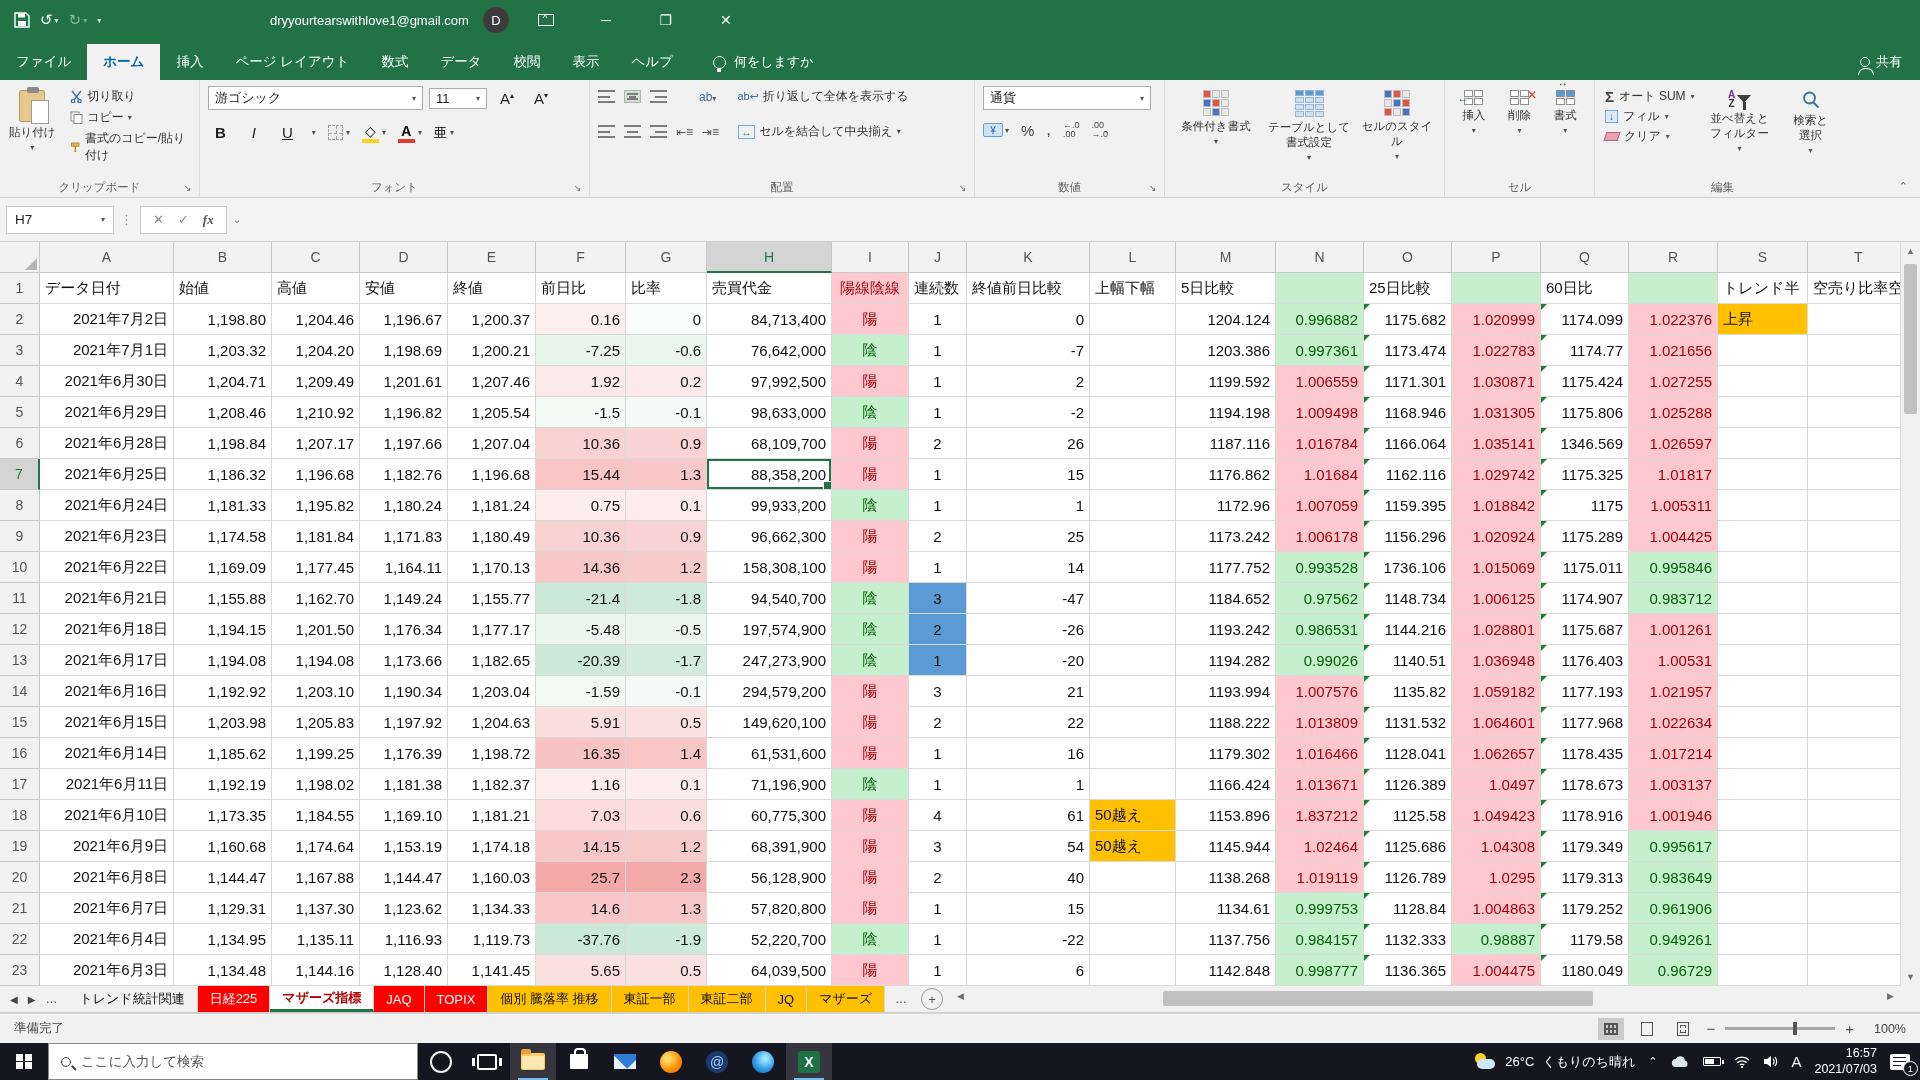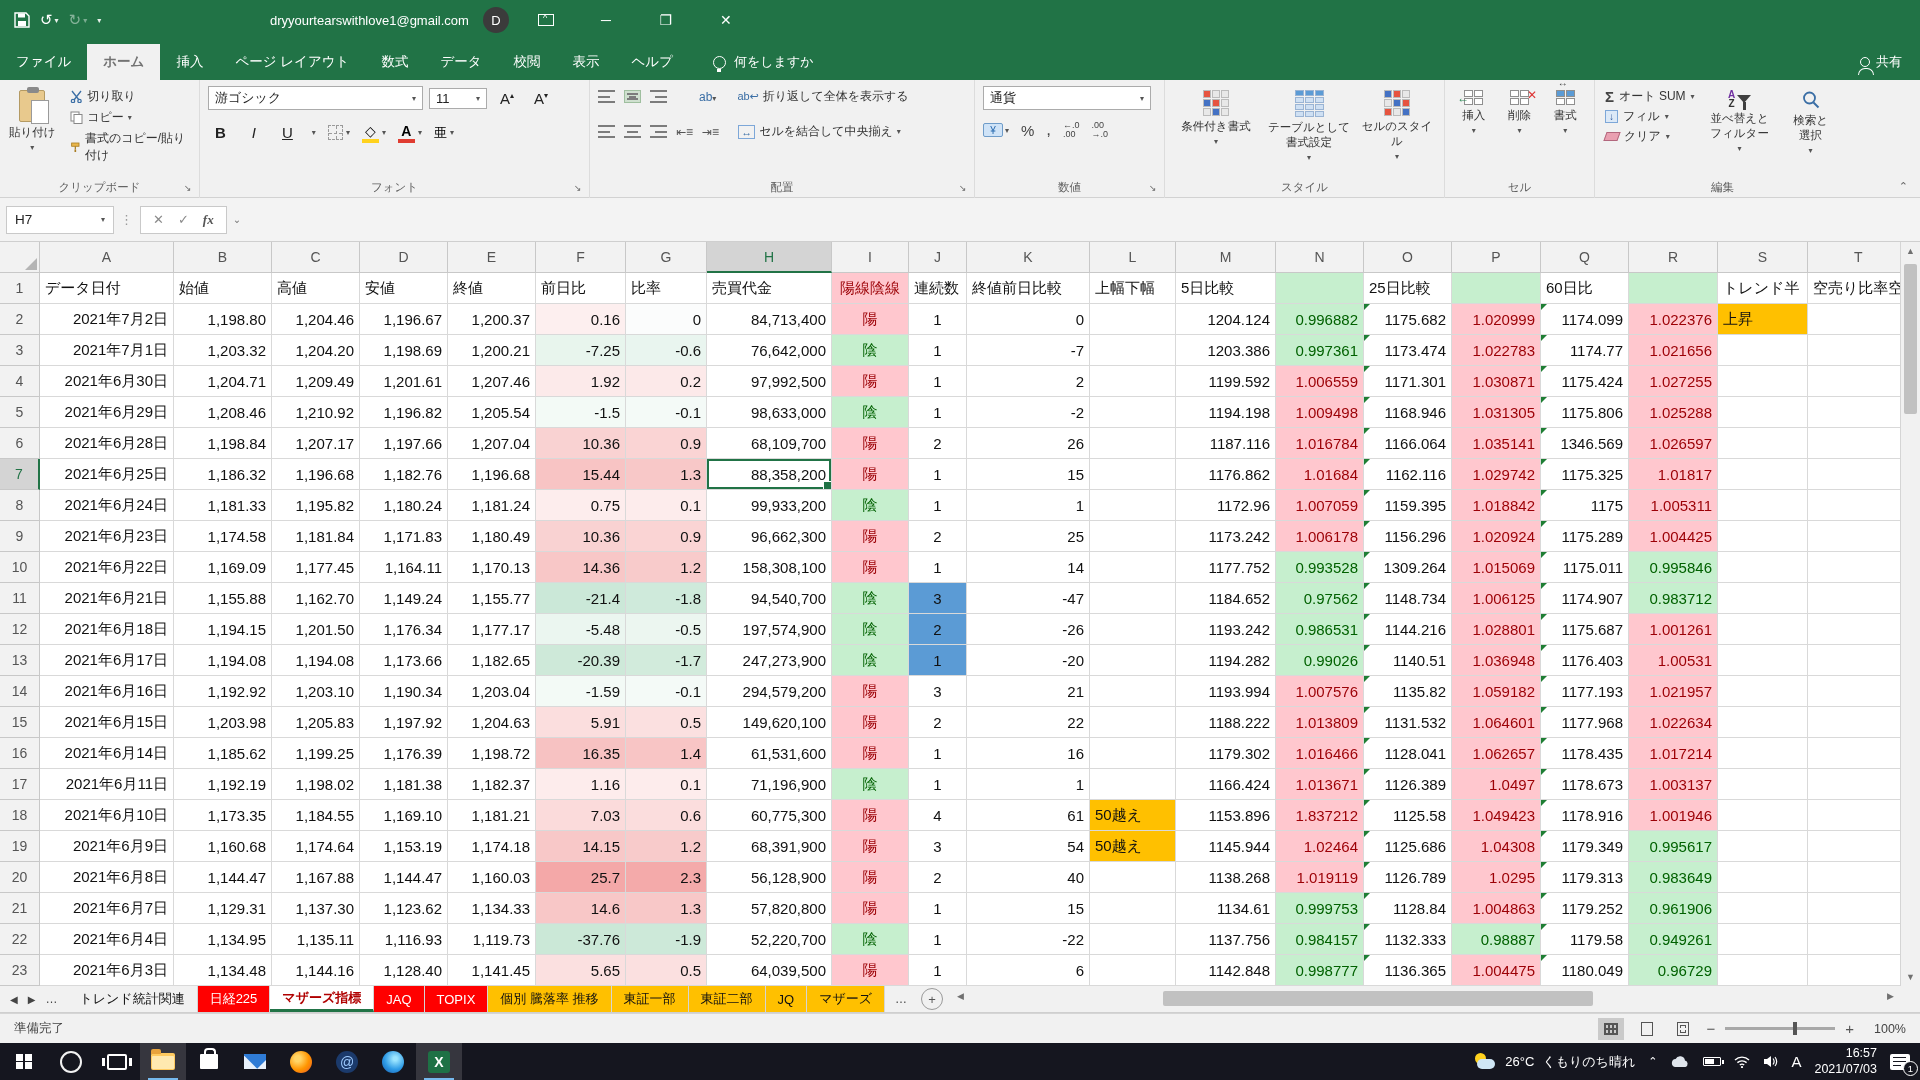--- a/index.html
+++ b/index.html
@@ -18,21 +18,21 @@
   #account-email { font-size:13px; }
   .avatar { width:26px; height:26px; border-radius:50%; background:#3b3b3b; color:#fff;
     display:flex; align-items:center; justify-content:center; font-size:13px; }
   .winbtn { width:46px; height:40px; display:flex; align-items:center; justify-content:center; font-size:14px; }
   .ribbonopt { position:relative; width:16px; height:12px; border:1px solid #fff; }
   .ribbonopt:after { content:"^"; position:absolute; top:-2px; left:4px; font-size:9px; }
 
   
   #tabsrow { top:40px; height:40px; background:#217346; display:flex; align-items:flex-end; color:#fff; }
   .rtab { padding:9px 16px 9px; font-size:13.5px; cursor:default; }
-  .rtab.active { background:#f1f1f1; color:#737373; font-weight:bold; }
+  .rtab.active { background:#f1f1f1; color:#0369a1; font-weight:bold; }
   .tellme { display:flex; align-items:center; gap:8px; margin-left:24px; padding-bottom:9px; }
   .bulb { width:13px; height:13px; border:1.5px solid #fff; border-radius:50%; position:relative; }
   .bulb:after { content:""; position:absolute; left:3.5px; top:12px; width:4px; height:3px; background:#fff; }
   .share { margin-left:auto; display:flex; align-items:center; gap:6px; padding:0 18px 9px 0; }
   .person { width:10px; height:10px; border:1.5px solid #fff; border-radius:50%; position:relative; }
   .person:after { content:""; position:absolute; top:10px; left:-3px; width:14px; height:6px;
     border:1.5px solid #fff; border-bottom:none; border-radius:7px 7px 0 0; }
 
   
   #ribbon { top:80px; height:118px; background:#f1f1f1; border-bottom:1px solid #d2d2d2; display:flex; }
@@ -832,21 +832,21 @@
             <td class="rt" style="">1,170.13</td>
             <td class="rt" style="background:rgba(235,95,95,0.349)">14.36</td>
             <td class="rt" style="background:rgba(235,95,95,0.325)">1.2</td>
             <td class="rt" style="">158,308,100</td>
             <td class="ct bad" style="">陽</td>
             <td class="ct" style="">1</td>
             <td class="rt" style="">14</td>
             <td class="" style=""></td>
             <td class="rt" style="">1177.752</td>
             <td class="rt good" style="">0.993528</td>
-            <td class="rt tri" style="">1309.264</td>
+            <td class="rt tri" style="">1736.106</td>
             <td class="rt bad" style="">1.015069</td>
             <td class="rt tri" style="">1175.011</td>
             <td class="rt good" style="">0.995846</td>
             <td class="" style=""></td>
             <td class="" style=""></td>
           </tr>
           <tr>
             <td class="hdr rowhdr">11</td>
             <td class="rt" style="">2021年6月21日</td>
             <td class="rt" style="">1,155.88</td>
@@ -1214,20 +1214,24 @@
 
 <div class="band" id="taskbar">
   <span class="tk" id="start">
     <span class="winlogo">
         <i></i>
         <i></i>
         <i></i>
         <i></i>
       </span>
   </span>
+  <span class="tk" id="tsearch">
+    <span class="lens"></span>
+    <span>ここに入力して検索</span>
+  </span>
   <span class="tk appbtn">
       <span class="cortana"></span>
     </span>
   <span class="tk appbtn">
       <span class="tview"></span>
     </span>
   <span class="tk appbtn open">
       <span class="folder"></span>
     </span>
   <span class="tk appbtn">

